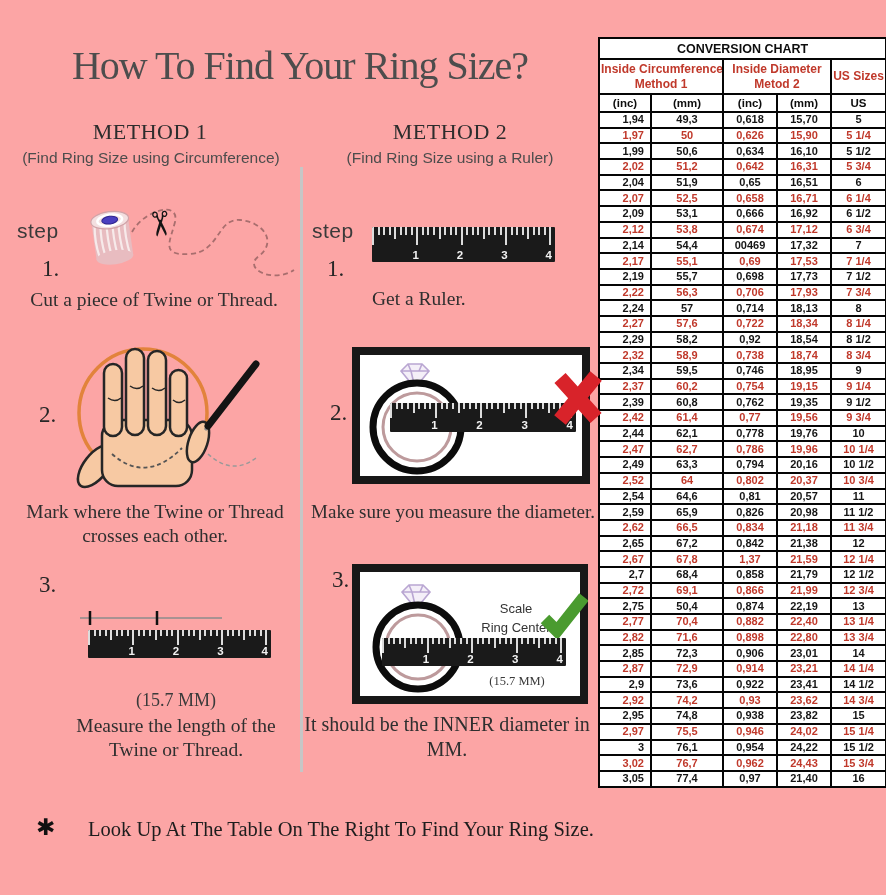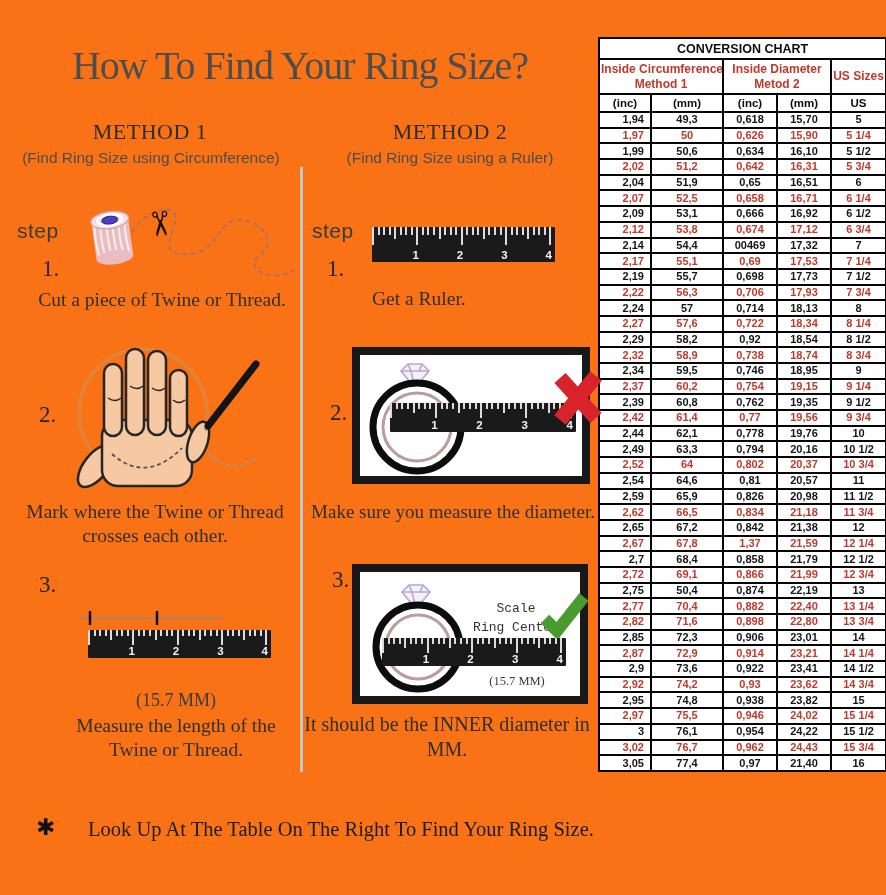--- a/index.html
+++ b/index.html
@@ -1,16 +1,16 @@
 <!DOCTYPE html>
 <html><head>
 <meta charset="utf-8">
 <style>
   html,body{margin:0;padding:0;background:#e9e9e9}
-  .canvas{position:relative;width:886px;height:895px;background:#f97316;overflow:hidden;
+  .canvas{position:relative;width:886px;height:895px;background:#fca5a5;overflow:hidden;
           font-family:"Liberation Serif",serif;color:#222}
   .abs{position:absolute}
 
   
   .page-title{left:25px;top:42px;width:550px;text-align:center;font-size:40px;color:#4d4d4d;letter-spacing:-1px;white-space:nowrap}
   .m-head{top:119px;text-align:center;font-size:22px;color:#2d2d2d;letter-spacing:.5px}
   .m-sub{top:149px;text-align:center;font-size:15.5px;color:#4c4c4c;
          font-family:"Liberation Sans",sans-serif}
   .divider{left:300px;top:167px;width:3px;height:605px;background:#c6c6c6}
 
@@ -21,21 +21,21 @@
   
   .ruler{position:absolute;background:#1a1a1a;border-radius:1px;overflow:hidden}
   .ruler i{position:absolute;top:0;width:2px;background:#dcdcdc}
   .ruler i.t1{height:22%}.ruler i.t2{height:34%}.ruler i.t3{height:52%}
   .ruler b{position:absolute;bottom:1px;transform:translateX(-60%);color:#f2f2f2;
            font:bold 11.5px/1 "Liberation Sans",sans-serif}
 
   
   .frame{position:absolute;border:8px solid #181818;background:#fff;box-sizing:border-box}
   .ringsvg{position:absolute;left:0;top:0}
-  .scale-note{position:absolute;font-family:Liberation Mono, monospace;
+  .scale-note{position:absolute;font-family:Liberation Sans, sans-serif;
               font-size:13px;color:#333;text-align:center;line-height:1.45}
   .meas{font-size:18px;color:#3a3a3a;text-align:center}
   .meas-small{position:absolute;font-size:12.5px;color:#3a3a3a;text-align:center}
 
   .scissors{position:absolute;font-family:"DejaVu Sans",sans-serif;font-size:34px;color:#141414;
             transform:rotate(85deg)}
 
   
   .foot-ast{left:36px;top:814px;font-family:"DejaVu Sans",sans-serif;font-size:23px;color:#111}
   .foot-text{left:88px;top:818px;font-size:20.5px;color:#1d1d1d;white-space:nowrap}
@@ -74,21 +74,21 @@
       <path d="M27,24 q-3,18 1,36 M33,23 q-3,19 1,38 M39,23 q-2,19 1,38 M45,23 q-2,19 1,38 M51,23 q-2,18 1,37 M57,24 q-2,17 1,35" stroke="#f7eaea" stroke-width="2.2" fill="none"></path>
       <ellipse cx="42.5" cy="59.5" rx="18.5" ry="7" fill="#e8bcc0"></ellipse>
       <ellipse cx="42.5" cy="22" rx="19" ry="8.5" fill="#f3dfe0" stroke="#d1a3a8" stroke-width="1.2"></ellipse>
       <ellipse cx="42.5" cy="22" rx="12.5" ry="5.5" fill="none" stroke="#ffffff" stroke-width="2.4"></ellipse>
       <ellipse cx="42.5" cy="22" rx="8" ry="3.8" fill="#4b3fc0" stroke="#2c2490" stroke-width="1"></ellipse>
     </g>
   </svg>
   <span class="scissors" style="left:146px;top:204px">✂</span>
 
   <div class="abs step-num" style="left:42px;top:256px">1.</div>
-  <div class="abs cap" style="left:27px;top:288px;width:270px">Cut a piece of Twine or Thread.</div>
+  <div class="abs cap" style="left:19px;top:288px;width:270px">Cut a piece of Twine or Thread.</div>
 
   <div class="abs step-num" style="left:39px;top:402px">2.</div>
 
   <svg class="abs" style="left:58px;top:336px" width="212" height="168" viewBox="0 0 212 168">
     <circle cx="85" cy="77" r="64" fill="none" stroke="#e2833b" stroke-width="3.5"></circle>
     <ellipse cx="38" cy="130" rx="12" ry="25" transform="rotate(38 38 130)" fill="#f7c9a3" stroke="#262626" stroke-width="2.5"></ellipse>
     <rect x="44" y="84" width="90" height="66" rx="16" fill="#f7c9a3" stroke="#262626" stroke-width="2.5"></rect>
     <rect x="46" y="28" width="18" height="72" rx="9" fill="#f7c9a3" stroke="#262626" stroke-width="2.5"></rect>
     <rect x="68" y="13" width="18" height="86" rx="9" fill="#f7c9a3" stroke="#262626" stroke-width="2.5"></rect>
     <rect x="90" y="15" width="18" height="84" rx="9" fill="#f7c9a3" stroke="#262626" stroke-width="2.5"></rect>
@@ -480,20 +480,27 @@
           <td>19,56</td>
           <td>9 3/4</td>
         </tr>
         <tr>
           <td>2,44</td>
           <td>62,1</td>
           <td>0,778</td>
           <td>19,76</td>
           <td>10</td>
         </tr>
+        <tr class="red">
+          <td>2,47</td>
+          <td>62,7</td>
+          <td>0,786</td>
+          <td>19,96</td>
+          <td>10 1/4</td>
+        </tr>
         <tr>
           <td>2,49</td>
           <td>63,3</td>
           <td>0,794</td>
           <td>20,16</td>
           <td>10 1/2</td>
         </tr>
         <tr class="red">
           <td>2,52</td>
           <td>64</td>

